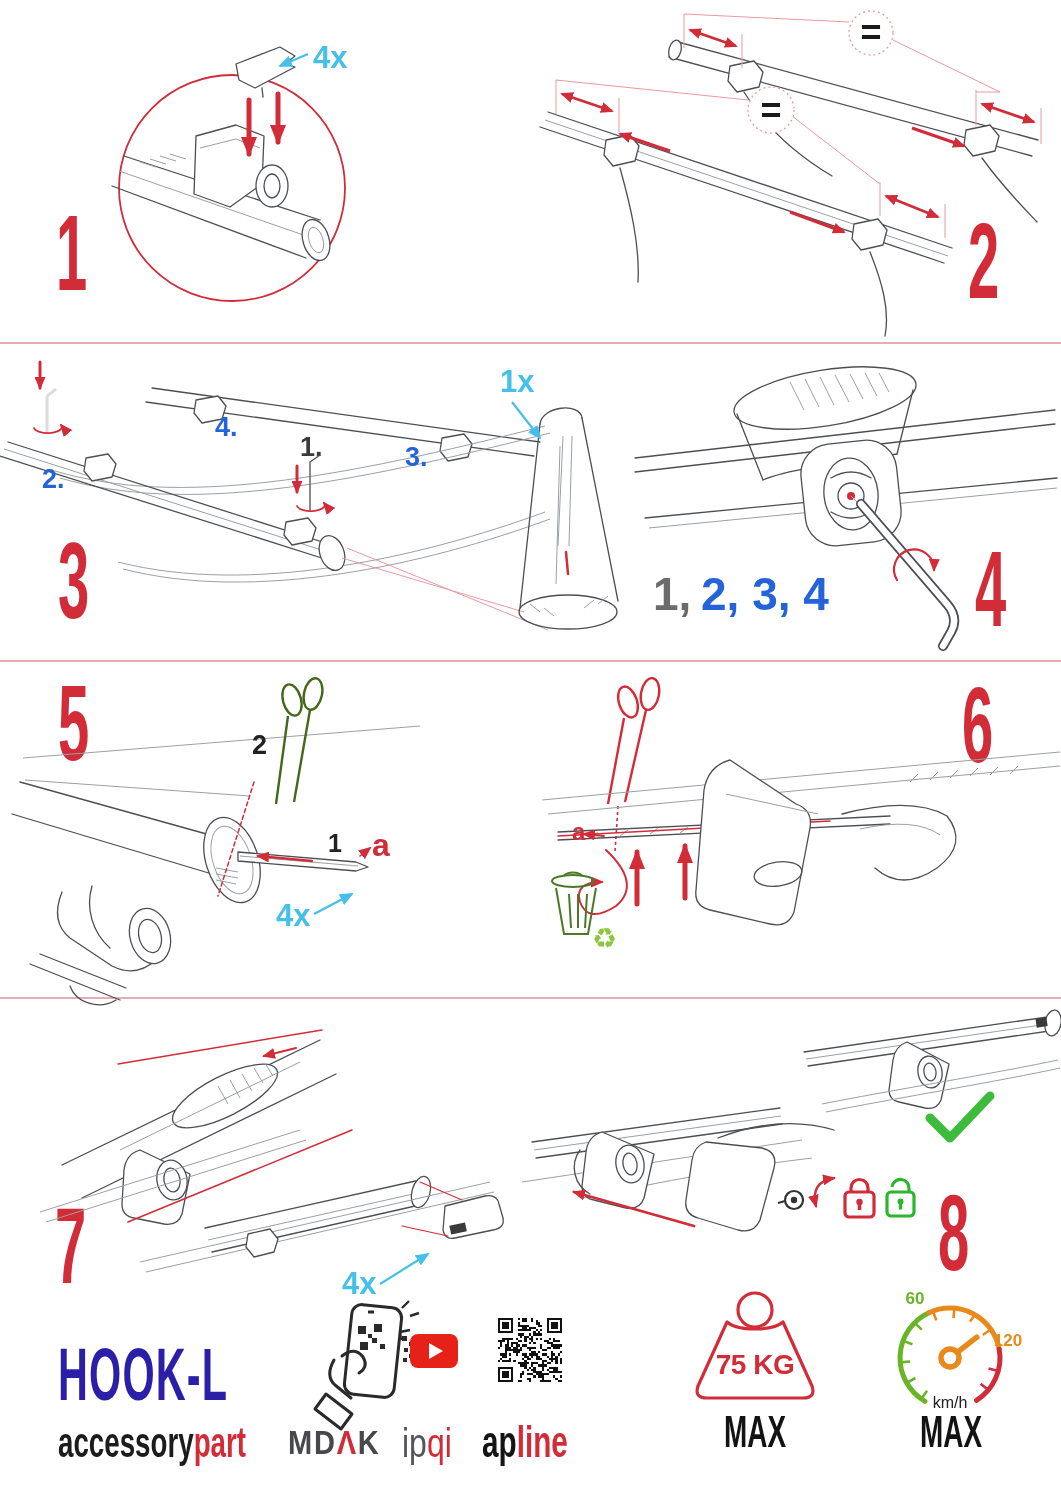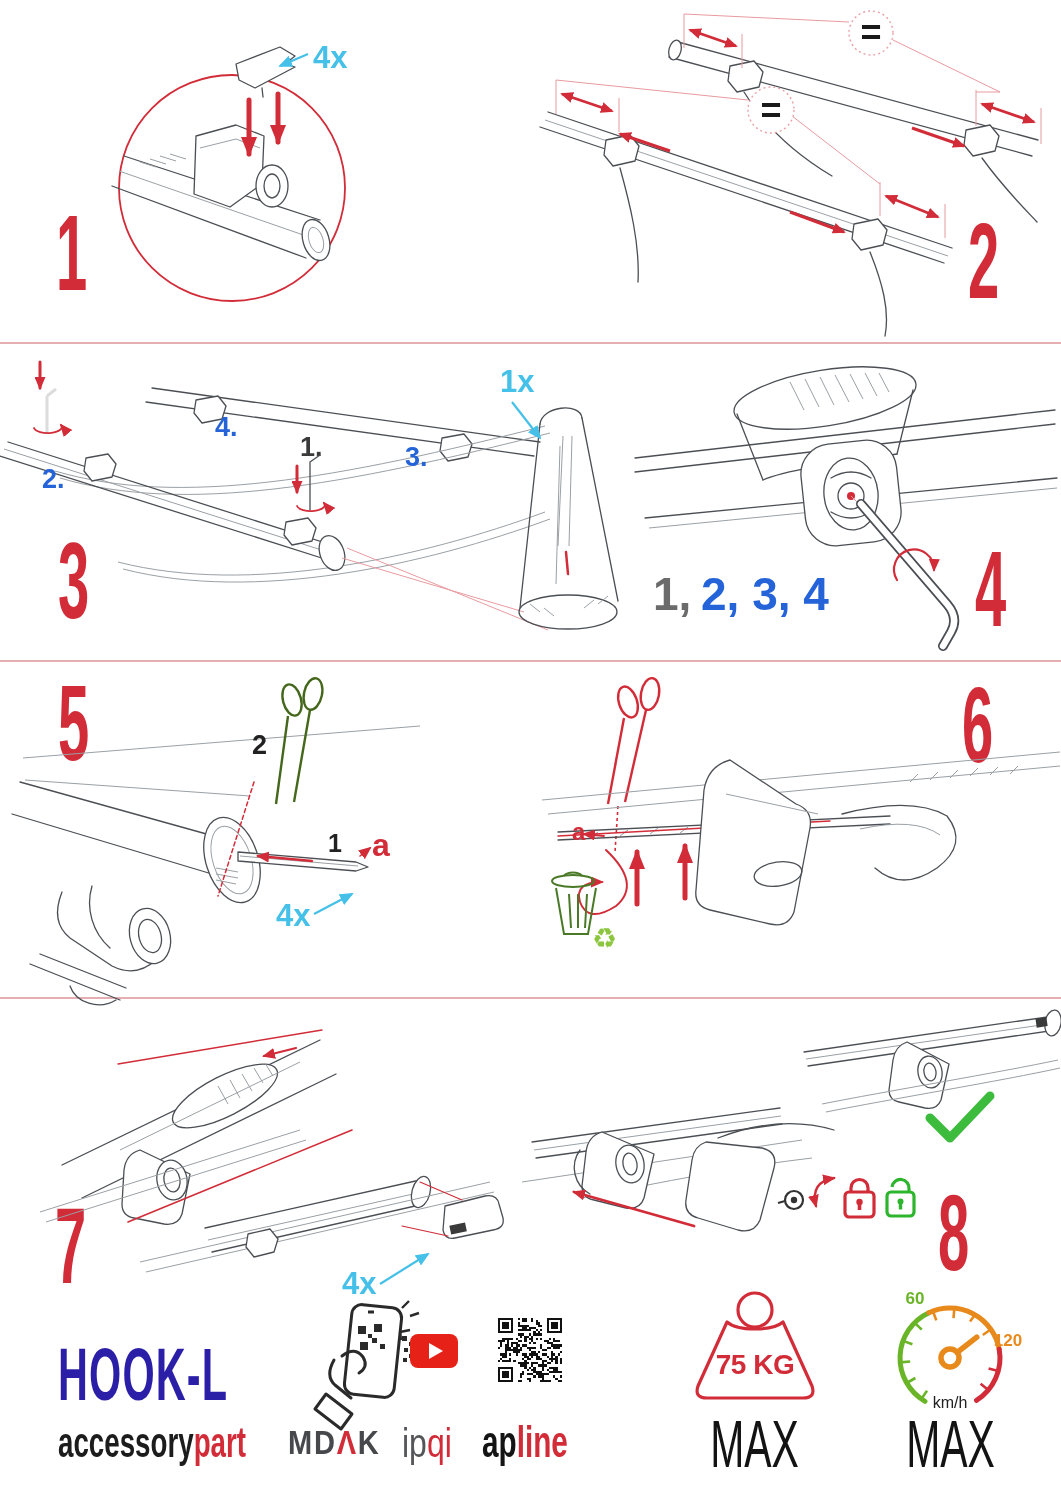--- a/index.html
+++ b/index.html
@@ -26,21 +26,21 @@
   .brand .red-part{color:#d22c38;}
   .logo-mdak{position:absolute;left:288px;top:1424px;font-size:33px;font-weight:bold;letter-spacing:2px;
              color:#47484c;transform:scaleX(0.88);transform-origin:left top;}
   .logo-mdak .red-part{color:#d22c38;}
   .logo-ipqi{position:absolute;left:402px;top:1420px;font-size:41px;font-weight:normal;color:#55565a;
              transform:scaleX(0.78);transform-origin:left top;}
   .logo-ipqi .red-part{color:#d22c38;}
   .logo-apline{position:absolute;left:482px;top:1416px;font-size:45px;font-weight:bold;color:#141414;
              transform:scaleX(0.66);transform-origin:left top;}
   .logo-apline .red-part{color:#d22c38;}
-  .max-label{position:absolute;top:1406px;font-size:66px;font-weight:normal;color:#131313;text-align:center;}
+  .max-label{position:absolute;top:1406px;font-size:45px;font-weight:bold;color:#131313;text-align:center;}
   .max-label span{display:inline-block;transform:scaleX(0.62);}
 </style>
 </head>
 <body>
 
 <div class="page">
 
   <svg width="0" height="0">
     <defs>
       <marker id="mR" markerUnits="userSpaceOnUse" markerWidth="13" markerHeight="11" refX="11" refY="5.5" orient="auto-start-reverse">

